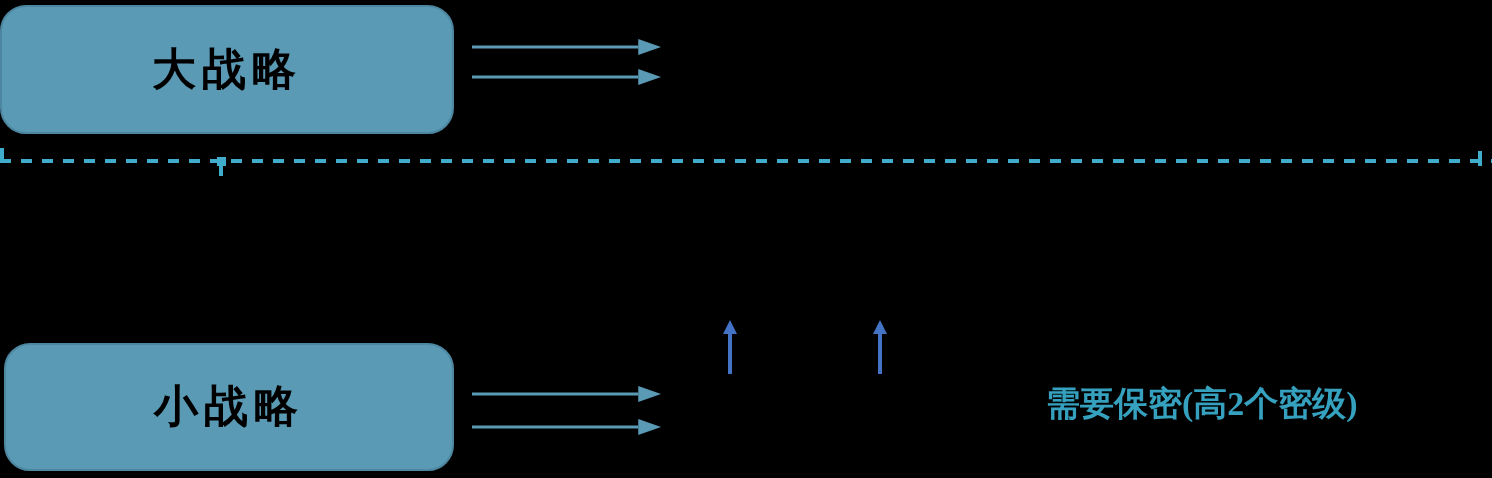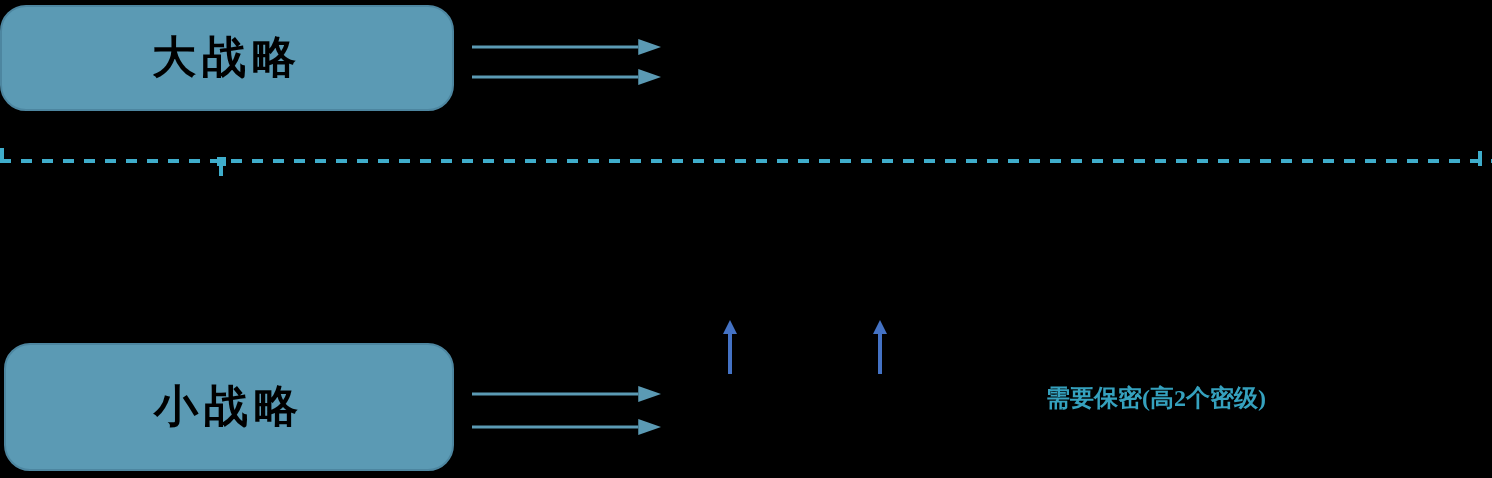--- a/index.html
+++ b/index.html
@@ -26,21 +26,21 @@
     align-items: center;
     justify-content: center;
   }
   .strategy-box .box-label {
     color: var(--box-text, #000);
     font-size: 44px;
     font-weight: 600;
     letter-spacing: 6px;
     line-height: 1;
   }
-  .box-grand { left: 0px;  top: 5px;   width: 454px; height: 106px; }
+  .box-grand { left: 0px;  top: 5px;   width: 454px; height: 129px; }
   .box-small { left: 4px;  top: 343px; width: 450px; height: 128px; }
 
   
   .h-arrow {
     position: absolute;
     left: 472px;
     width: 190px;
     height: 18px;
     color: var(--arrow, #5B9AB4);
   }
@@ -80,21 +80,21 @@
   }
   .up-arrow svg { display: block; width: 100%; height: 100%; }
   .up-arrow-1 { left: 722px; }
   .up-arrow-2 { left: 872px; }
 
   
   .annotation {
     position: absolute;
     left: 1046px;
     top: 385px;
-    font-size: 24px;
+    font-size: 34px;
     font-weight: bold;
     color: var(--annotation-text, #35A1BE);
     white-space: nowrap;
     line-height: 1.1;
   }
 </style>
 </head>
 <body>
 
 <div class="canvas">

